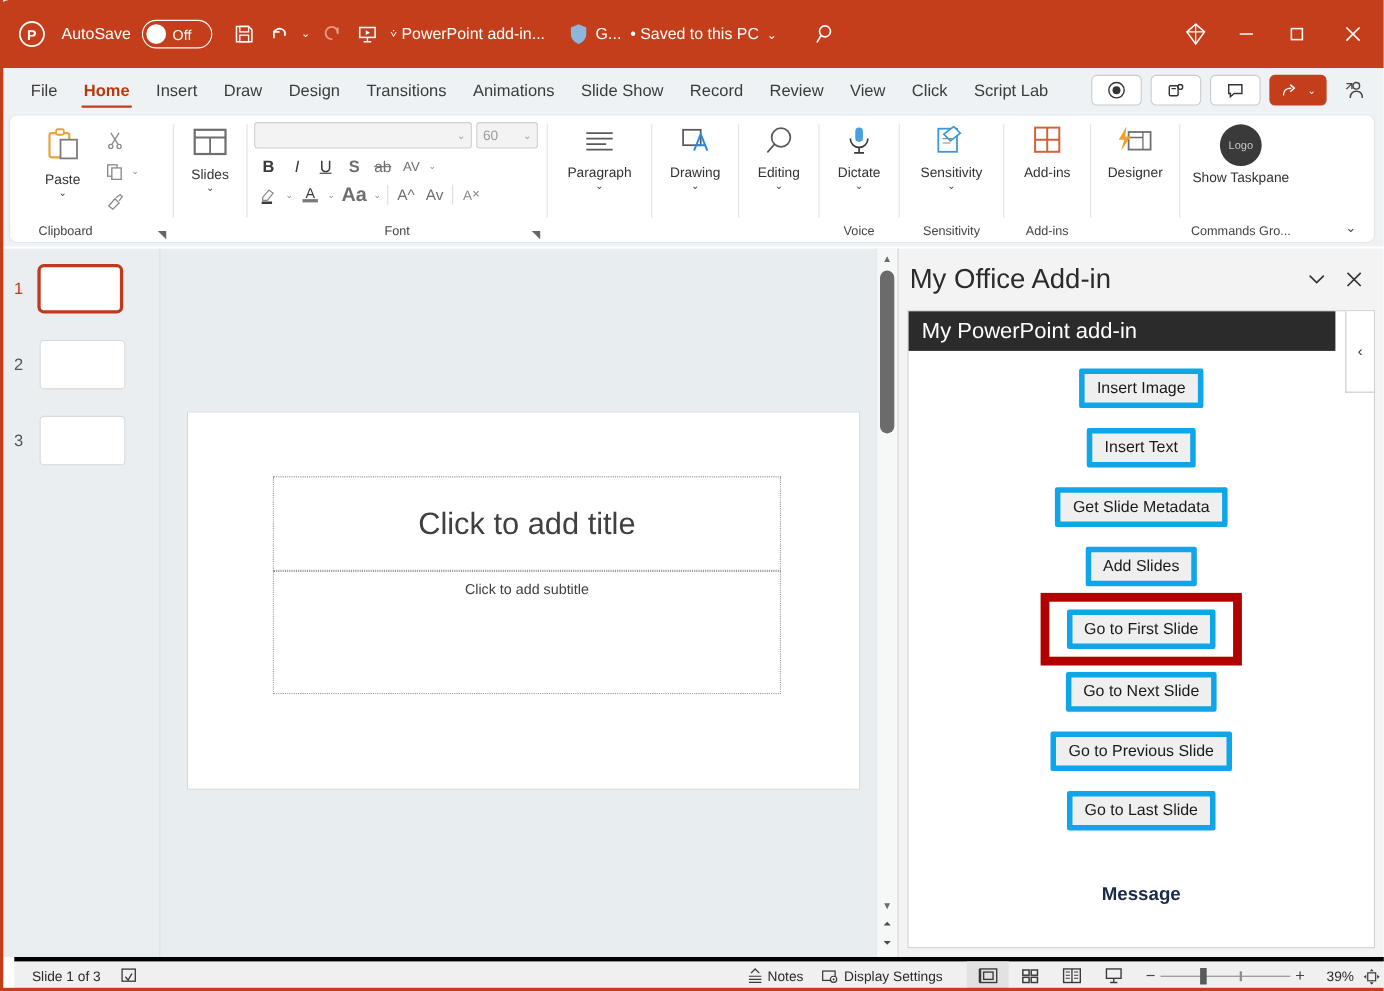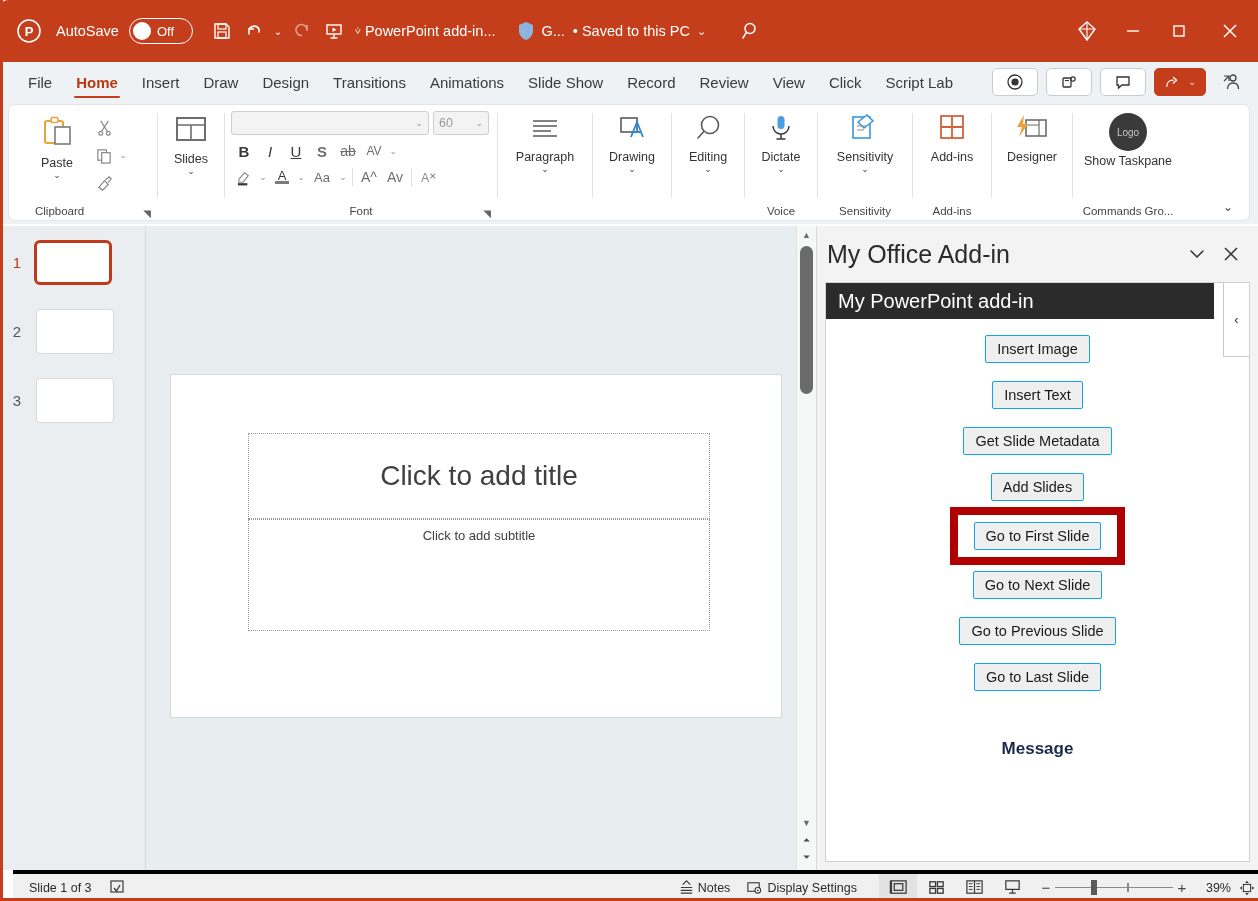--- a/index.html
+++ b/index.html
@@ -175,21 +175,21 @@
     width:388px;
   }
   .collapse-tab {
     position:absolute; right:0; top:0; width:26px; height:74px;
     background:#fff; border:1px solid #c8c8c8; border-top:none; border-right:none;
     display:flex; align-items:center; justify-content:center; font-size:13px; color:#333;
   }
   .btnstack { padding-top:16px; }
   .btnrow { display:flex; justify-content:center; margin-bottom:18px; position:relative; }
   .aibtn {
-    background:#efefef; border:1px solid #0ea5e9; border-radius:2px;
+    background:#efefef; border:5px solid #0ea5e9; border-radius:2px;
     font-size:14.5px; color:#1a1a1a; padding:5px 11px; font-family:"Liberation Sans", sans-serif;
   }
   .hl-wrap { display:inline-block; border:8px solid #b00000; background:#fff; padding:7px 16px; }
   .msg { text-align:center; font-size:17px; font-weight:bold; color:#1b2a4a; margin-top:48px; }
 
   
   .statusbar {
     position:absolute; left:13px; bottom:0; width:1258px; height:31px;
     background:#f0f0f0; border-top:4px solid #000000; display:flex; align-items:center;
     font-size:12.5px; color:#2b2b2b;
@@ -442,21 +442,21 @@
                   <path d="M3 11 L9 4 L13 7 L7.5 14 H3 Z" fill="none" stroke="#8a8a8a" stroke-width="1.2"></path>
                   <rect x="2" y="15" width="10" height="2.4" fill="#3a3a3a"></rect>
                 </svg>
             </div>
             <div class="mini-chev">⌄</div>
             <div class="sbtn" style="flex-direction:column;color:#3a3a3a;font-size:13px;">
               <span style="line-height:11px;">A</span>
                 <span style="display:block;width:14px;height:3px;background:#7a7a7a;"></span>
             </div>
             <div class="mini-chev">⌄</div>
-            <div class="sbtn" style="width:30px;font-size:13px;color:#6e6e6e;">Aa</div>
+            <div class="sbtn" style="width:30px;font-size:18px;color:#6e6e6e;font-weight:bold;">Aa</div>
             <div class="mini-chev">⌄</div>
             <div style="width:1px;height:18px;background:#ddd;margin:0 3px;"></div>
             <div class="sbtn" style="font-size:14px;color:#6e6e6e;">A^</div>
             <div class="sbtn" style="font-size:14px;color:#6e6e6e;">Av</div>
             <div style="width:1px;height:18px;background:#ddd;margin:0 3px;"></div>
             <div class="sbtn">
               <svg width="17" height="17" viewBox="0 0 18 18">
                   <text x="1" y="14" font-size="13" fill="#8a8a8a" font-family="Liberation Sans, sans-serif">A</text>
                   <path d="M11 5 L16 10 M16 5 L11 10" stroke="#8a8a8a" stroke-width="1.1"></path>
                 </svg>

